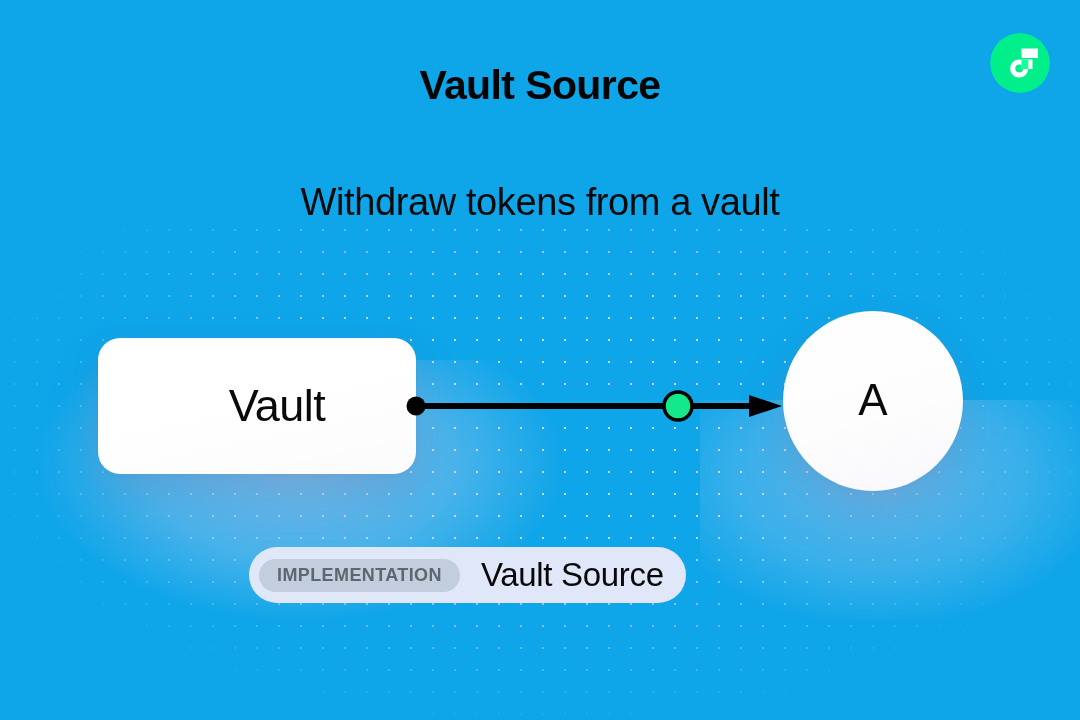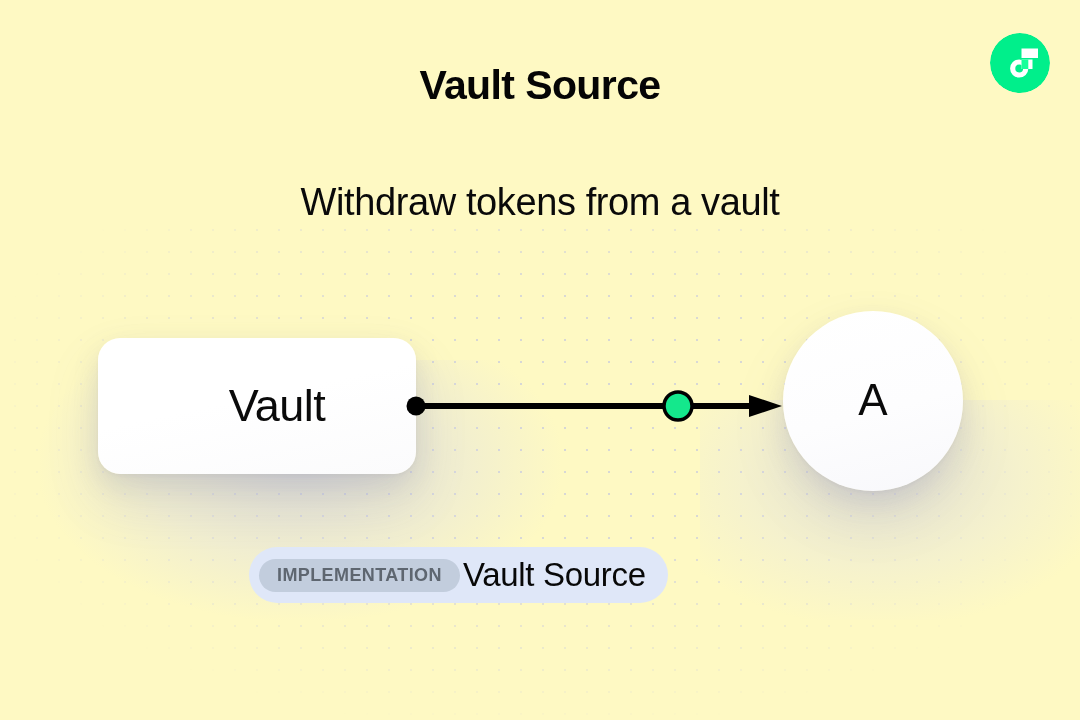--- a/index.html
+++ b/index.html
@@ -13,21 +13,21 @@
     height: 720px;
     background: #efefef;
     font-family: "Liberation Sans", sans-serif;
     overflow: hidden;
   }
 
   .stage {
     position: relative;
     width: 1080px;
     height: 720px;
-    background: #fef9c3;
+    background: #0ea5e9;
     overflow: hidden;
   }
 
   
   .dot-grid {
     position: absolute;
     left: 0;
     top: 215px;
     width: 1080px;
     height: 500px;
@@ -183,21 +183,21 @@
   .impl-badge {
     position: absolute;
     left: 249px;
     top: 547px;
     height: 56px;
     padding: 0 22px 0 10px;
     border-radius: 28px;
     background: #dfe7f8;
     display: flex;
     align-items: center;
-    gap: 3px;
+    gap: 21px;
   }
   .impl-tag {
     background: #c2cddd;
     color: #5e6670;
     border-radius: 22px;
     padding: 7px 18px 8px 18px;
     font-size: 18px;
     font-weight: 700;
     letter-spacing: 0.4px;
     line-height: 1;

